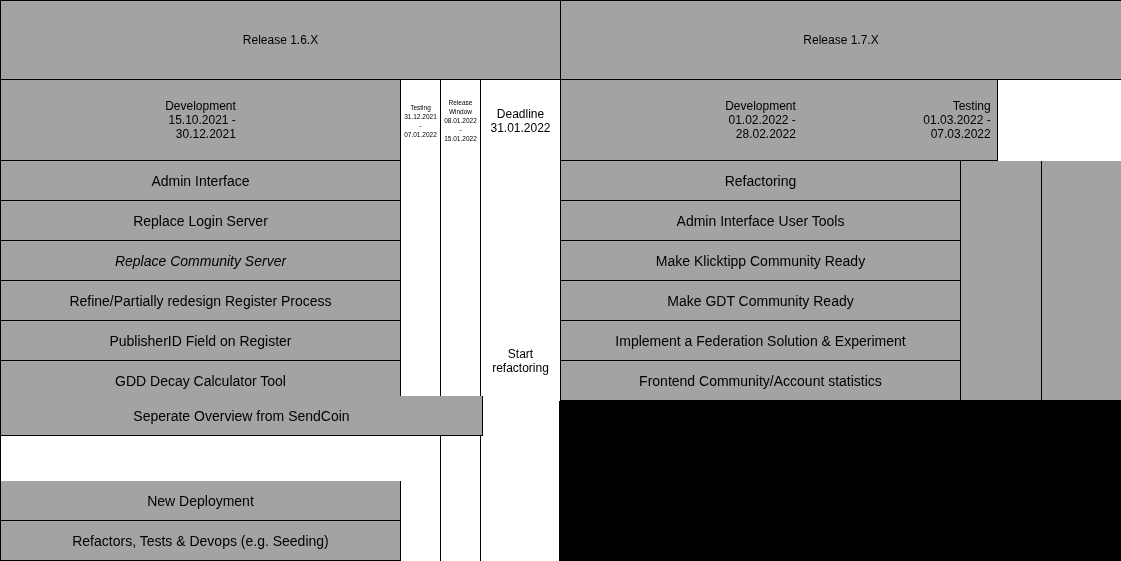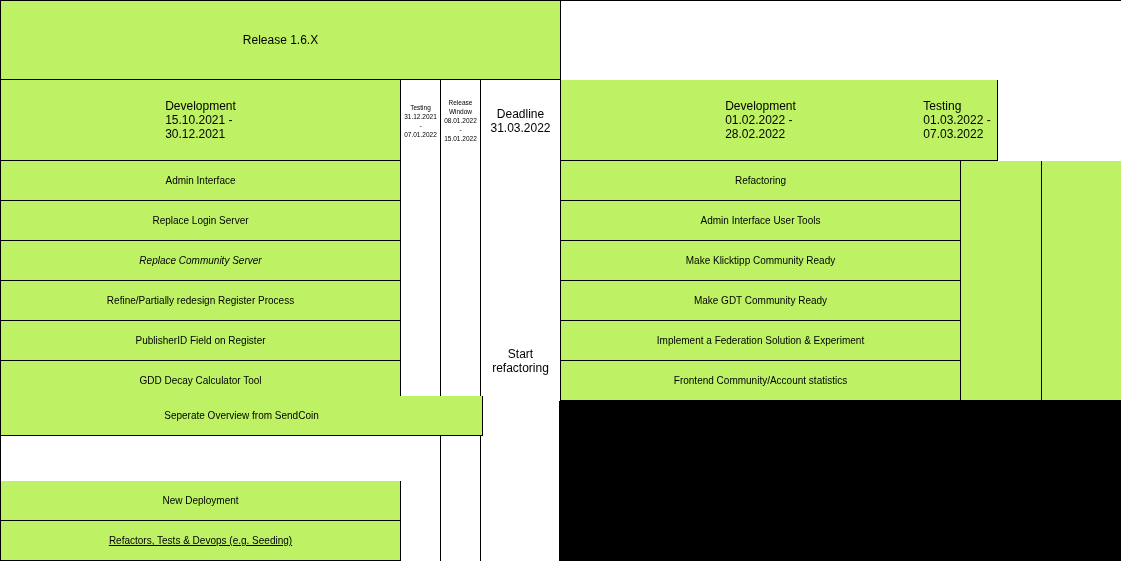--- a/index.html
+++ b/index.html
@@ -10,27 +10,27 @@
     height: 561px;
     background: #ffffff;
     color: #000000;
     font-family: "Liberation Sans", sans-serif;
     border-top: 1px solid #000000;
     border-left: 1px solid #000000;
     overflow: hidden;
   }
   .cell {
     position: absolute;
-    background: #bef264;
+    background: #a3a3a3;
     border-right: 1px solid #000000;
     border-bottom: 1px solid #000000;
     display: flex;
     align-items: center;
     justify-content: center;
-    text-align: left;
+    text-align: right;
     white-space: pre-line;
   }
   .tallcell {
     position: absolute;
     background: #ffffff;
     border-right: 1px solid #000000;
     border-bottom: 1px solid #000000;
   }
   .col-head {
     position: absolute;
@@ -47,35 +47,36 @@
     top: 81px; left: 0; right: 0; bottom: 0;
     display: flex;
     align-items: center;
     justify-content: center;
     text-align: center;
     white-space: pre-line;
   }
   .title  { font-size: 12px; line-height: 14px; }
   .hdr    { font-size: 12px; line-height: 14px; }
   .tiny   { font-size: 6.5px; line-height: 9px; }
-  .task   { font-size: 10px; }
+  .task   { font-size: 14px; }
   .redaction {
     position: absolute;
     left: 558px; top: 400px;
     width: 563px; height: 161px;
     background: #000000;
     z-index: 5;
   }
 </style>
 </head>
 <body>
 
 <div id="canvas">
 
   <div class="cell title" style="left:0; top:0; width:560px; height:79px;">Release 1.6.X</div>
+  <div class="cell title" style="left:560px; top:0; width:561px; height:79px;">Release 1.7.X</div>
 
   <div class="cell hdr" style="left:0; top:79px; width:400px; height:81px;">Development
 15.10.2021 -
 30.12.2021</div>
 
   <div class="tallcell" style="left:400px; top:79px; width:40px; height:482px;">
     <div class="col-head tiny">Testing
 31.12.2021
 -
 07.01.2022</div>
@@ -84,41 +85,41 @@
   <div class="tallcell" style="left:440px; top:79px; width:40px; height:482px;">
     <div class="col-head tiny">Release
 Window
 08.01.2022
 -
 15.01.2022</div>
   </div>
 
   <div class="tallcell" style="left:480px; top:79px; width:80px; height:482px;">
     <div class="col-head hdr">Deadline
-31.03.2022</div>
+31.01.2022</div>
     <div class="col-body hdr">Start
 refactoring</div>
   </div>
 
   <div class="cell hdr" style="left:560px; top:79px; width:400px; height:81px;">Development
 01.02.2022 -
 28.02.2022</div>
   <div class="cell hdr" style="left:916px; top:79px; width:81px; height:81px;">Testing
 01.03.2022 -
 07.03.2022</div>
 
   <div class="cell task" style="left:0; top:160px; width:400px; height:40px;">Admin Interface</div>
   <div class="cell task" style="left:0; top:200px; width:400px; height:40px;">Replace Login Server</div>
   <div class="cell task" style="left:0; top:240px; width:400px; height:40px;font-style:italic;">Replace Community Server</div>
   <div class="cell task" style="left:0; top:280px; width:400px; height:40px;">Refine/Partially redesign Register Process</div>
   <div class="cell task" style="left:0; top:320px; width:400px; height:40px;">PublisherID Field on Register</div>
   <div class="cell task" style="left:0; top:360px; width:400px; height:40px;">GDD Decay Calculator Tool</div>
   <div class="cell task" style="left:0; top:395px; width:482px; height:40px;">Seperate Overview from SendCoin</div>
   <div class="cell task" style="left:0; top:480px; width:400px; height:40px;">New Deployment</div>
-  <div class="cell task" style="left:0; top:520px; width:400px; height:40px;text-decoration:underline;">Refactors, Tests &amp; Devops (e.g. Seeding)</div>
+  <div class="cell task" style="left:0; top:520px; width:400px; height:40px;">Refactors, Tests &amp; Devops (e.g. Seeding)</div>
 
   <div class="cell task" style="left:560px; top:160px; width:400px; height:40px;">Refactoring</div>
   <div class="cell task" style="left:560px; top:200px; width:400px; height:40px;">Admin Interface User Tools</div>
   <div class="cell task" style="left:560px; top:240px; width:400px; height:40px;">Make Klicktipp Community Ready</div>
   <div class="cell task" style="left:560px; top:280px; width:400px; height:40px;">Make GDT Community Ready</div>
   <div class="cell task" style="left:560px; top:320px; width:400px; height:40px;">Implement a Federation Solution &amp; Experiment</div>
   <div class="cell task" style="left:560px; top:360px; width:400px; height:40px;">Frontend Community/Account statistics</div>
 
   <div class="cell" style="left:960px; top:160px; width:81px; height:240px;"></div>
   <div class="cell" style="left:1041px; top:160px; width:80px; height:240px;"></div>

